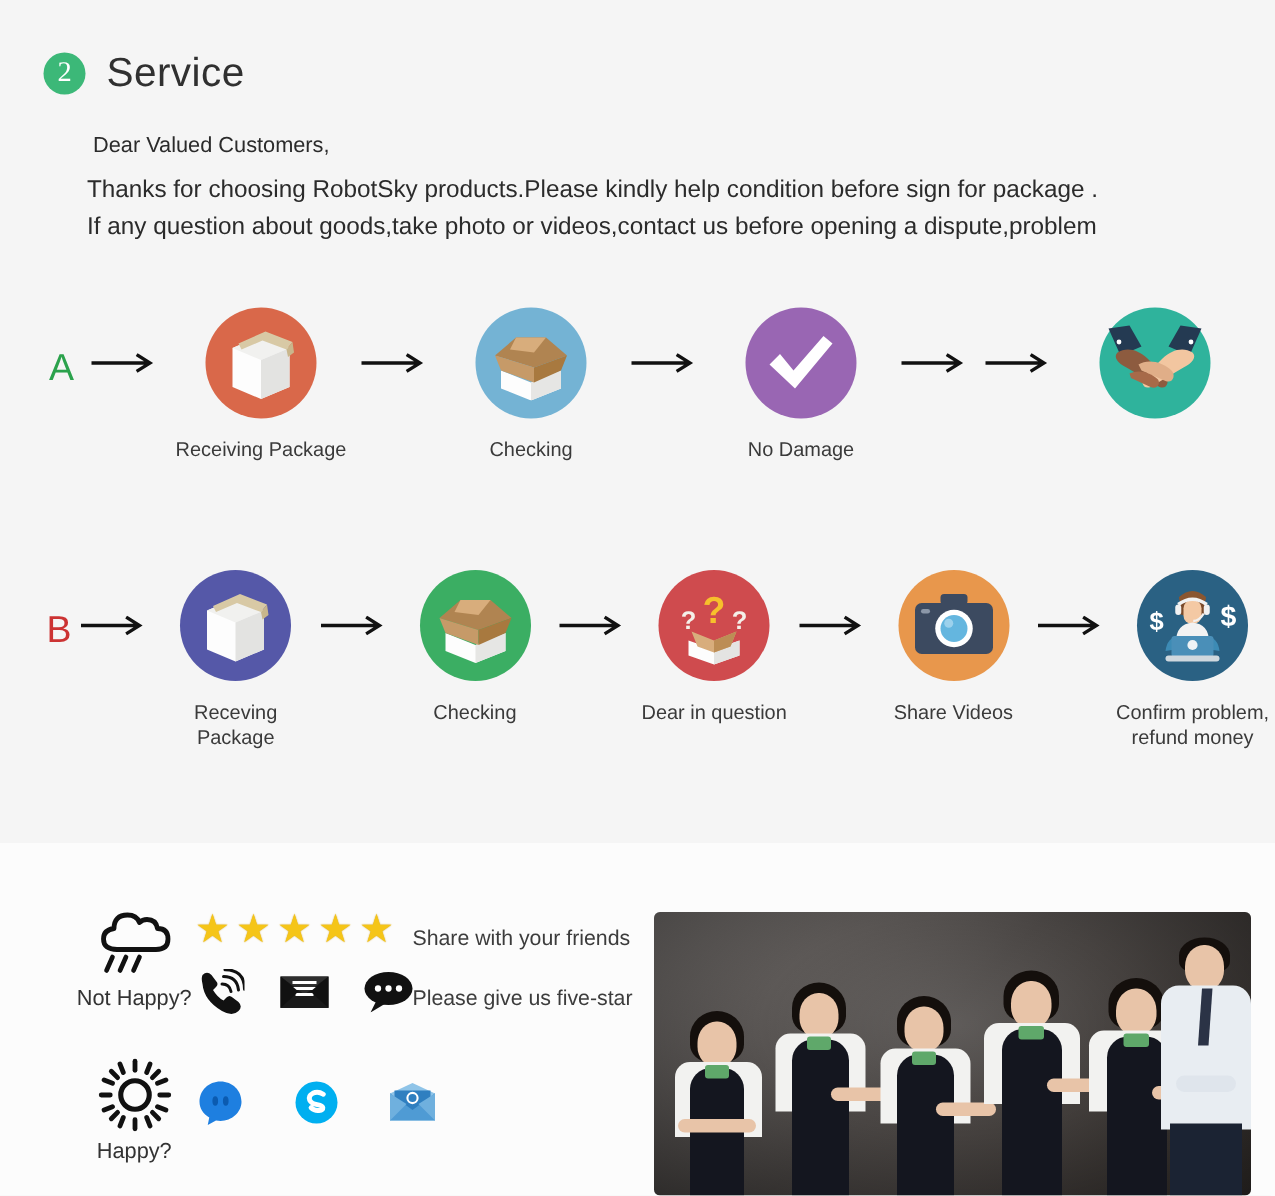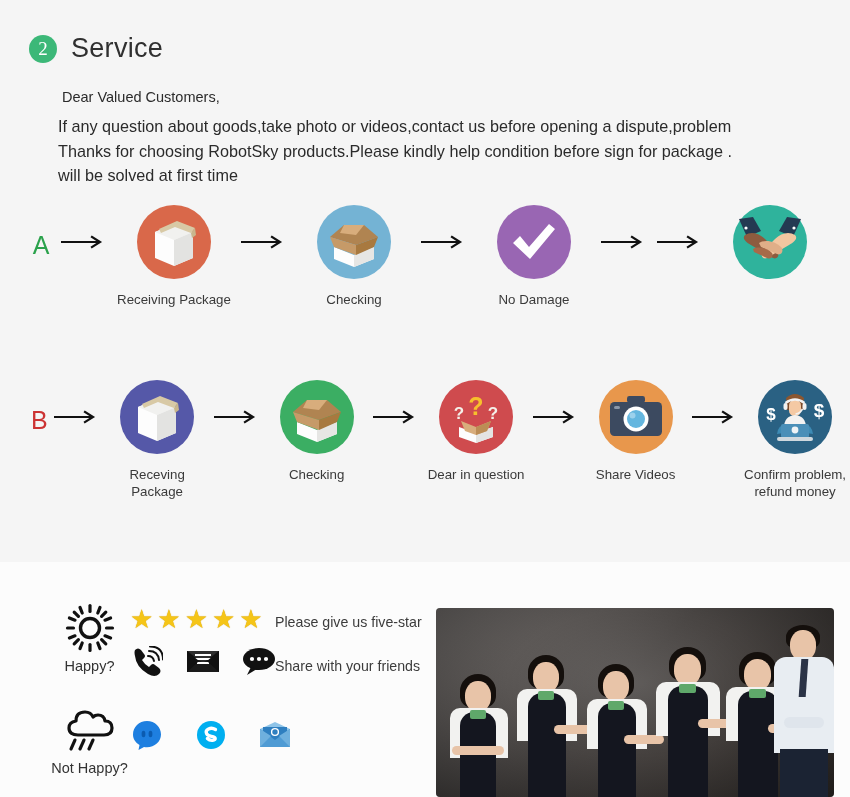--- a/index.html
+++ b/index.html
@@ -136,23 +136,22 @@
   <section class="service-section">
 
     <div class="service-header">
       <div class="badge">2</div>
       <div class="service-title">Service</div>
     </div>
 
     <div class="salutation">Dear Valued Customers,</div>
 
     <div class="intro">
+      <div>Thanks for choosing RobotSky products.Please kindly help condition before sign for package .</div>
       <div>If any question about goods,take photo or videos,contact us before opening a dispute,problem</div>
-      <div>Thanks for choosing RobotSky products.Please kindly help condition before sign for package .</div>
-      <div>will be solved at first time</div>
     </div>
 
     <div class="flow-row row-a">
       <div class="row-letter a">A</div>
 
       <div class="arrow">
         <svg width="46" height="14" viewBox="0 0 46 14">
             <path d="M0 7h36M31 2l8 5-8 5" stroke="#111" stroke-width="2.2" fill="none" stroke-linecap="square"></path>
           </svg>
       </div>
@@ -345,20 +344,34 @@
         </div>
         <div class="step-label">Confirm problem,
 refund money</div>
       </div>
     </div>
   </section>
 
   <section class="bottom-section">
 
     <div class="mood-col">
+      <div class="mood">
+        <div class="mood-icon">
+          <svg width="56" height="50" viewBox="0 0 56 50">
+            <path d="M16 30 q-9 0 -9 -7 q0 -6 7 -7 q0 -9 9 -9 q6 0 8 5 q2 -2 5 -2 q6 0 7 6 q7 0 7 7 q0 7 -8 7 Z" fill="none" stroke="#111" stroke-width="3.2" stroke-linejoin="round"></path>
+            <g stroke="#111" stroke-width="3.1" stroke-linecap="round">
+              <path d="M13 35l-4 9"></path>
+                <path d="M22 35l-4 9"></path>
+                <path d="M31 35l-4 9"></path>
+            </g>
+          </svg>
+        </div>
+        <div class="mood-label">Not Happy?</div>
+      </div>
+
       <div class="mood">
         <div class="mood-icon">
           <svg width="50" height="50" viewBox="0 0 50 50">
             <circle cx="25" cy="25" r="9.5" fill="none" stroke="#111" stroke-width="3.4"></circle>
             <g stroke="#111" stroke-width="3.2" stroke-linecap="round">
               <path d="M25 2.5v6"></path>
                 <path d="M25 41.5v6"></path>
               <path d="M2.5 25h6"></path>
                 <path d="M41.5 25h6"></path>
               <path d="M9.2 9.2l4.2 4.2"></path>
@@ -371,34 +384,20 @@
                 <path d="M17.2 40l-2.2 5.6"></path>
               <path d="M4.4 15l5.6 2.2"></path>
                 <path d="M40 32.8l5.6 2.2"></path>
               <path d="M4.4 35l5.6-2.2"></path>
                 <path d="M40 17.2l5.6-2.2"></path>
             </g>
           </svg>
         </div>
         <div class="mood-label">Happy?</div>
       </div>
-
-      <div class="mood">
-        <div class="mood-icon">
-          <svg width="56" height="50" viewBox="0 0 56 50">
-            <path d="M16 30 q-9 0 -9 -7 q0 -6 7 -7 q0 -9 9 -9 q6 0 8 5 q2 -2 5 -2 q6 0 7 6 q7 0 7 7 q0 7 -8 7 Z" fill="none" stroke="#111" stroke-width="3.2" stroke-linejoin="round"></path>
-            <g stroke="#111" stroke-width="3.1" stroke-linecap="round">
-              <path d="M13 35l-4 9"></path>
-                <path d="M22 35l-4 9"></path>
-                <path d="M31 35l-4 9"></path>
-            </g>
-          </svg>
-        </div>
-        <div class="mood-label">Not Happy?</div>
-      </div>
     </div>
 
     <div class="contact-grid">
       <div class="stars">
         <span class="star">★</span>
         <span class="star">★</span>
         <span class="star">★</span>
         <span class="star">★</span>
         <span class="star">★</span>
       </div>
@@ -458,22 +457,22 @@
             <path d="M2 8 L17 19 L32 8 L32 26 L2 26 Z" fill="#4f9bd4"></path>
             <path d="M2 26 L13 15 L2 8 Z" fill="#6fb0de"></path>
             <path d="M32 26 L21 15 L32 8 Z" fill="#6fb0de"></path>
             <circle cx="17" cy="11" r="3.4" fill="none" stroke="#ffffff" stroke-width="1.4"></circle>
           </svg>
         </div>
       </div>
     </div>
 
     <div class="texts">
+      <div class="ctext t2">Share with your friends</div>
       <div class="ctext t1">Please give us five-star</div>
-      <div class="ctext t2">Share with your friends</div>
     </div>
   </section>
 
   <div class="photo">
     <div class="vignette"></div>
 
     <div class="person" style="left:8px;width:72px;height:125px;">
       <div class="p-hair" style="left:16px;top:2px;width:36px;height:34px;"></div>
       <div class="p-head" style="left:21px;top:9px;width:26px;height:30px;"></div>
       <div class="p-shirt" style="left:6px;top:36px;width:58px;height:50px;"></div>

